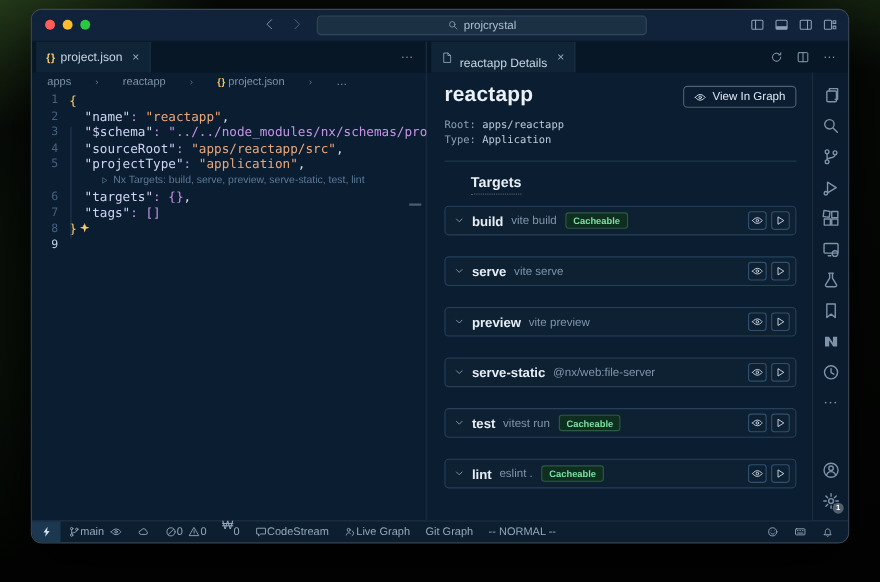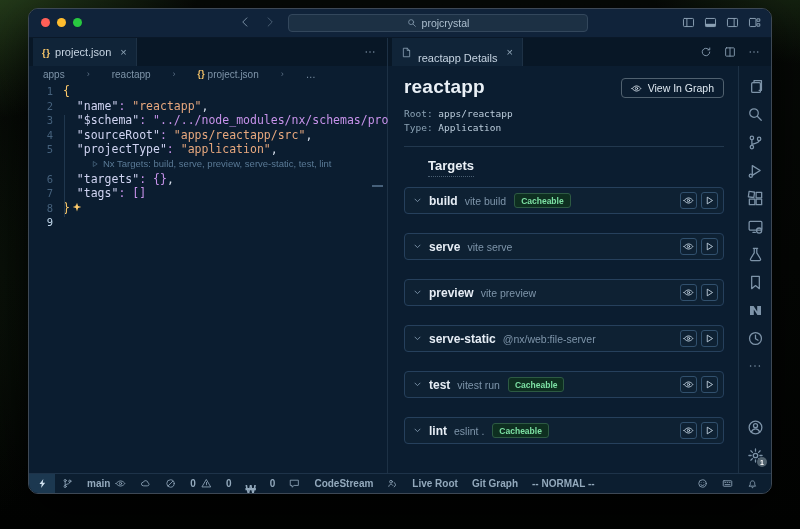--- a/index.html
+++ b/index.html
@@ -102,21 +102,21 @@
     border-radius:50%;width:10px;height:10px;display:flex;align-items:center;justify-content:center;font-weight:bold;}
 
   
   .statusbar{height:19px;flex:none;background:#0c1e30;border-top:1px solid #1e3349;display:flex;
     align-items:stretch;font-size:10px;color:#93a9bc;}
   .sb-left,.sb-right{display:flex;align-items:stretch;}
   .sb-right{margin-left:auto;padding-right:6px;}
   .sb-item{display:flex;align-items:center;gap:5px;padding:0 7px;}
   .sb-item .ico{font-size:11px;}
   .sb-item.highlight{background:#1c3850;width:26px;justify-content:center;padding:0;color:#cfe0ee;}
-  .seg{display:flex;align-items:flex-end;gap:14px;font-weight:bold;}
+  .seg{display:flex;align-items:flex-start;gap:0;}
 </style>
 </head>
 <body>
 
 <div class="desktop">
   <div class="window">
 
     <div class="titlebar">
       <div class="traffic" id="traffic">
           <div class="tl" style="background: rgb(255, 95, 87);"></div>
@@ -646,21 +646,21 @@
             </span>
           </div>
           <div class="sb-item">
             <span class="seg">
               <span class="ico">
                 <svg viewBox="0 0 16 16" fill="none" stroke="currentColor" stroke-width="1.2" stroke-linecap="round" stroke-linejoin="round">
                   <circle cx="5.8" cy="5.4" r="2"></circle>
                   <path d="M2.6 12.2c.5-2 1.7-3 3.2-3 1.1 0 2 .5 2.6 1.4M10.4 6.6a3.6 3.6 0 0 1 0 6.4"></path>
                 </svg>
               </span>
-              <span>Live Root</span>
+              <span>Live Graph</span>
             </span>
           </div>
           <div class="sb-item">
             <span class="seg">
               <span>Git Graph</span>
             </span>
           </div>
           <div class="sb-item">
             <span class="seg">
               <span>-- NORMAL --</span>

